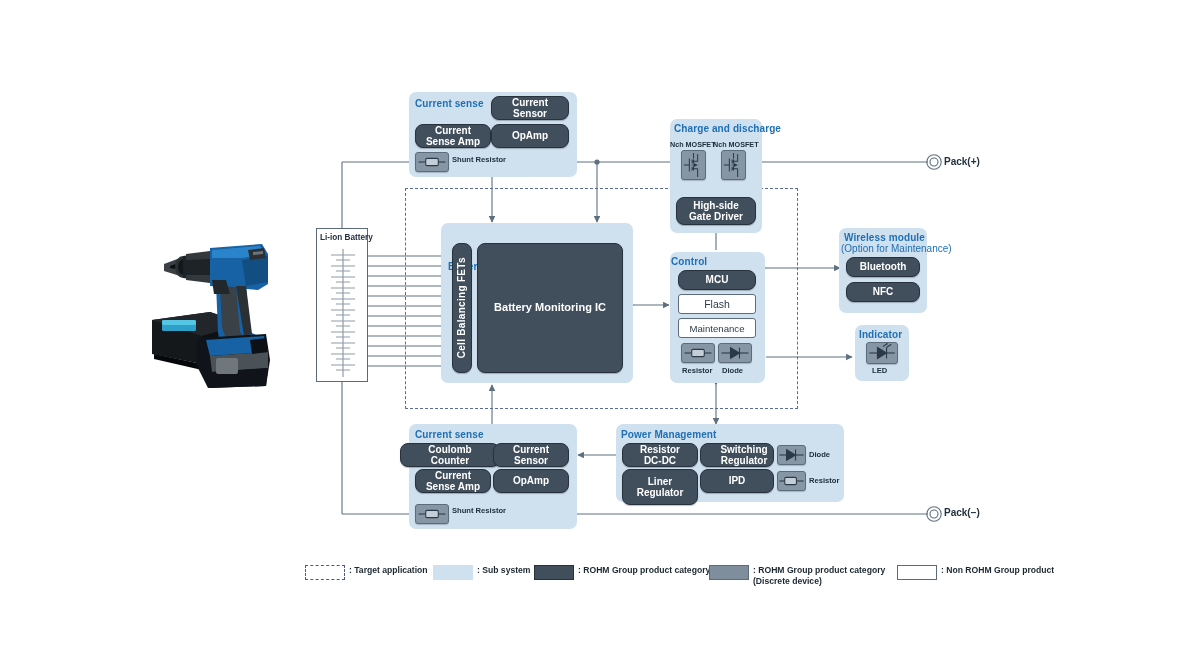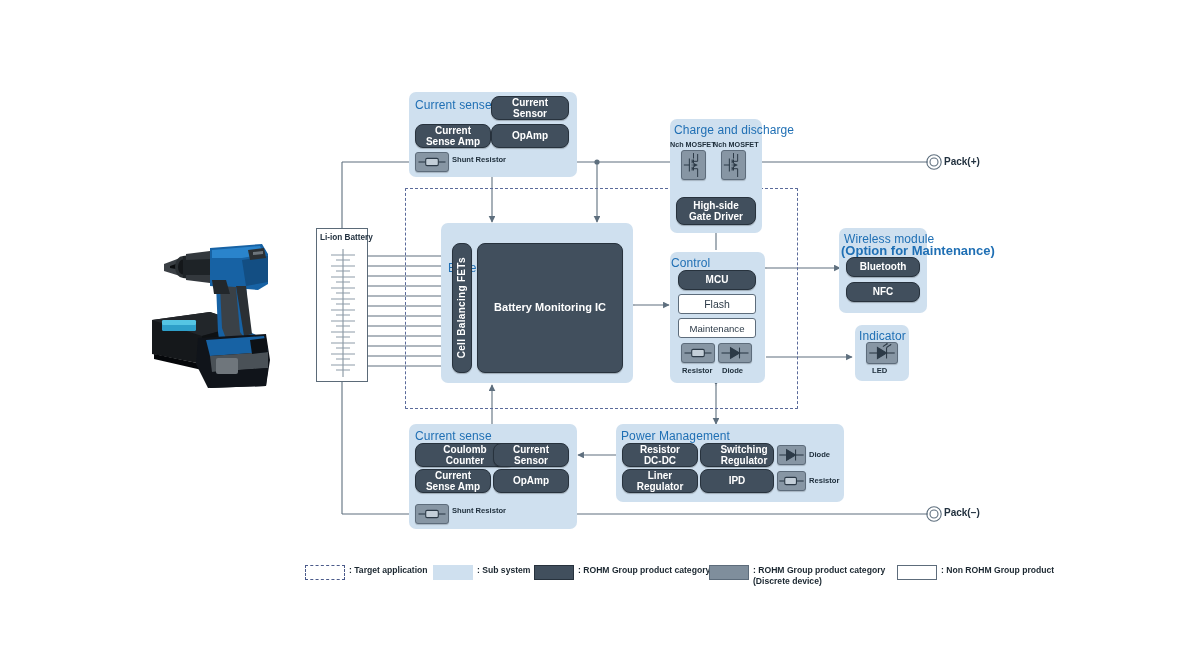--- a/index.html
+++ b/index.html
@@ -7,23 +7,23 @@
   body{width:1200px;height:670px;position:relative;overflow:hidden;
        font-family:"Liberation Sans","DejaVu Sans",sans-serif;
        -webkit-font-smoothing:antialiased;}
   #stage{position:absolute;left:0;top:0;width:1200px;height:670px;}
 
   
   svg.wires{position:absolute;left:0;top:0;width:1200px;height:670px;overflow:visible;}
 
   
   .panel{position:absolute;background:#cfe0ef;border-radius:7px;box-sizing:border-box;}
-  .panel-title{position:absolute;color:#1f6fb4;font-weight:normal;font-size:12px;
+  .panel-title{position:absolute;color:#1f6fb4;font-weight:bold;font-size:10px;
                letter-spacing:.1px;white-space:nowrap;}
-  .panel-sub{position:absolute;color:#1f6fb4;font-weight:bold;font-size:13px;white-space:nowrap;}
+  .panel-sub{position:absolute;color:#1f6fb4;font-weight:normal;font-size:10px;white-space:nowrap;}
 
   
   .dark{position:absolute;background:#414f5d;border:1px solid #27323d;border-radius:8px;
         color:#ffffff;font-weight:bold;font-size:10px;line-height:11.5px;
         display:flex;align-items:center;justify-content:center;text-align:center;
         box-sizing:border-box;box-shadow:0 1px 1px rgba(0,0,0,.25);}
   
   .white{position:absolute;background:#ffffff;border:1px solid #5d6c7b;border-radius:3px;
          color:#2c3a47;font-weight:normal;font-size:10.5px;
          display:flex;align-items:center;justify-content:center;text-align:center;
@@ -322,21 +322,21 @@
           <line x1="21" y1="5" x2="26" y2="1.5"></line>
       <path d="M21,0 L22.5,1 L21,2 z" fill="#2c3a47" stroke="none"></path>
       <path d="M25,1 L26.5,2 L25,3 z" fill="#2c3a47" stroke="none"></path>
     </g>
       </svg>
   </div>
   <div class="disc-label" style="left:872px;top:366px;">LED</div>
 
   <div class="panel" style="left:409px;top:424px;width:168px;height:105px;"></div>
   <div class="panel-title" style="left:415px;top:429px;">Current sense</div>
-  <div class="dark" style="left:415px;top:443px;width:100px;height:24px;white-space:pre-line;">Coulomb
+  <div class="dark" style="left:400px;top:443px;width:100px;height:24px;white-space:pre-line;">Coulomb
 Counter</div>
   <div class="dark" style="left:493px;top:443px;width:76px;height:24px;white-space:pre-line;">Current
 Sensor</div>
   <div class="dark" style="left:415px;top:469px;width:76px;height:24px;white-space:pre-line;">Current
 Sense Amp</div>
   <div class="dark" style="left:493px;top:469px;width:76px;height:24px;">OpAmp</div>
   <div class="disc" style="left:415px;top:504px;width:34px;height:20px;">
     <svg viewBox="0 0 34 20">
         <g stroke="#2c3a47" stroke-width="1.2" fill="none">
       <line x1="2" y1="10" x2="10" y2="10"></line>
@@ -346,21 +346,21 @@
       </svg>
   </div>
   <div class="disc-label" style="left:452px;top:506px;">Shunt Resistor</div>
 
   <div class="panel" style="left:616px;top:424px;width:228px;height:78px;"></div>
   <div class="panel-title" style="left:621px;top:429px;">Power Management</div>
   <div class="dark" style="left:622px;top:443px;width:76px;height:24px;white-space:pre-line;">Resistor
 DC-DC</div>
   <div class="dark" style="left:700px;top:443px;width:74px;height:24px;white-space:pre-line;padding-left:14px;">Switching
 Regulator</div>
-  <div class="dark" style="left:622px;top:469px;width:76px;height:24px;white-space:pre-line;">Liner
+  <div class="dark" style="left:622px;top:469px;width:76px;height:36px;white-space:pre-line;">Liner
 Regulator</div>
   <div class="dark" style="left:700px;top:469px;width:74px;height:24px;">IPD</div>
   <div class="disc" style="left:777px;top:445px;width:29px;height:20px;">
     <svg viewBox="0 0 29 20">
         <g stroke="#2c3a47" stroke-width="1.2" fill="none">
       <line x1="1" y1="10" x2="9" y2="10"></line>
       <path d="M9,4 L9,16 L19,10 z" fill="#2c3a47"></path>
       <line x1="19" y1="4" x2="19" y2="16"></line>
           <line x1="19" y1="10" x2="28" y2="10"></line>
         </g>

